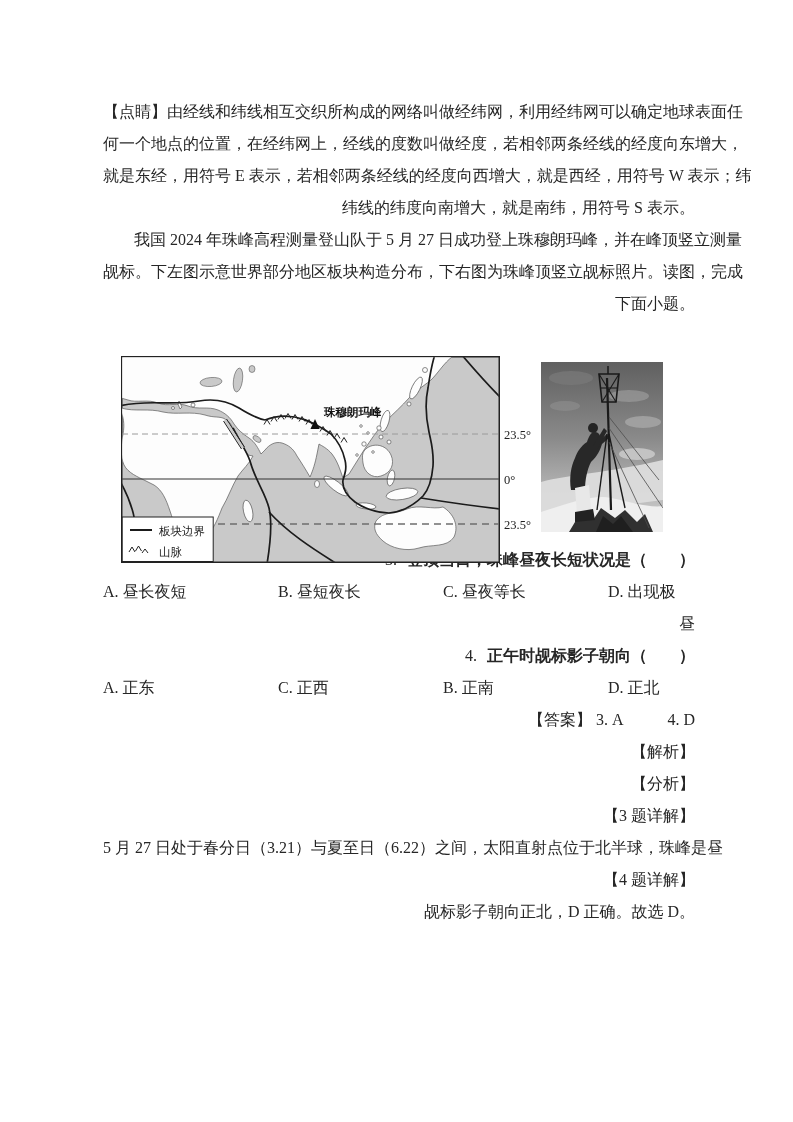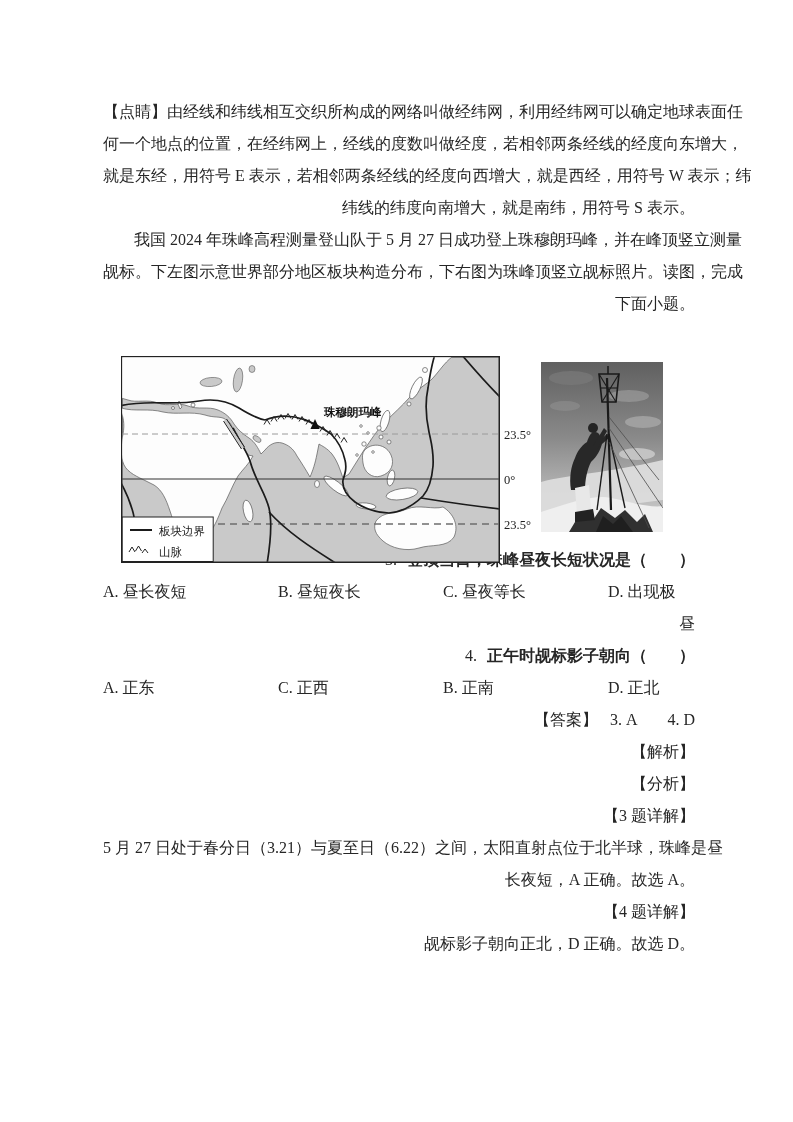--- a/index.html
+++ b/index.html
@@ -6,22 +6,22 @@
   body{
     width:793px;height:1122px;background:#ffffff;position:relative;
     font-family:"Liberation Serif","DejaVu Serif",serif;color:#262626;
     overflow:hidden;
   }
   .content{position:absolute;left:103px;top:96px;width:592px;font-size:16px;}
   .ln{height:32px;line-height:32px;white-space:nowrap;text-align:right;}
   .indent{text-indent:31px;}
   .stem-txt{margin-left:10px;font-weight:bold;}
   .opts{display:grid;grid-template-columns:175px 165px 165px 1fr;height:32px;line-height:32px;}
-  .ans-a{margin-left:12px;}
-  .ans-b{margin-left:30px;}
+  .ans-a{margin-left:4px;}
+  .ans-b{margin-left:44px;}
   .figure{position:relative;height:224px;}
   .map-wrap{position:absolute;left:18px;top:4px;margin-top:32px;}
   .photo-wrap{position:absolute;left:438px;top:42px;}
   svg text{font-family:"Liberation Serif","DejaVu Serif",serif;}
 </style>
 </head>
 <body>
 
 <div class="content">
 
@@ -202,17 +202,16 @@
   </div>
 
   <div class="ln">
     <span>【答案】</span><span class="ans-a">3. A</span><span class="ans-b">4. D</span>
   </div>
 
   <div class="ln">【解析】</div>
   <div class="ln">【分析】</div>
   <div class="ln">【3 题详解】</div>
   <div class="ln">5 月 27 日处于春分日（3.21）与夏至日（6.22）之间，太阳直射点位于北半球，珠峰是昼</div>
-  <div class="ln">长夜短，A 正确。故选 A。</div>
   <div class="ln">【4 题详解】</div>
   <div class="ln">觇标影子朝向正北，D 正确。故选 D。</div>
 
 </div>
 
 </body></html>

